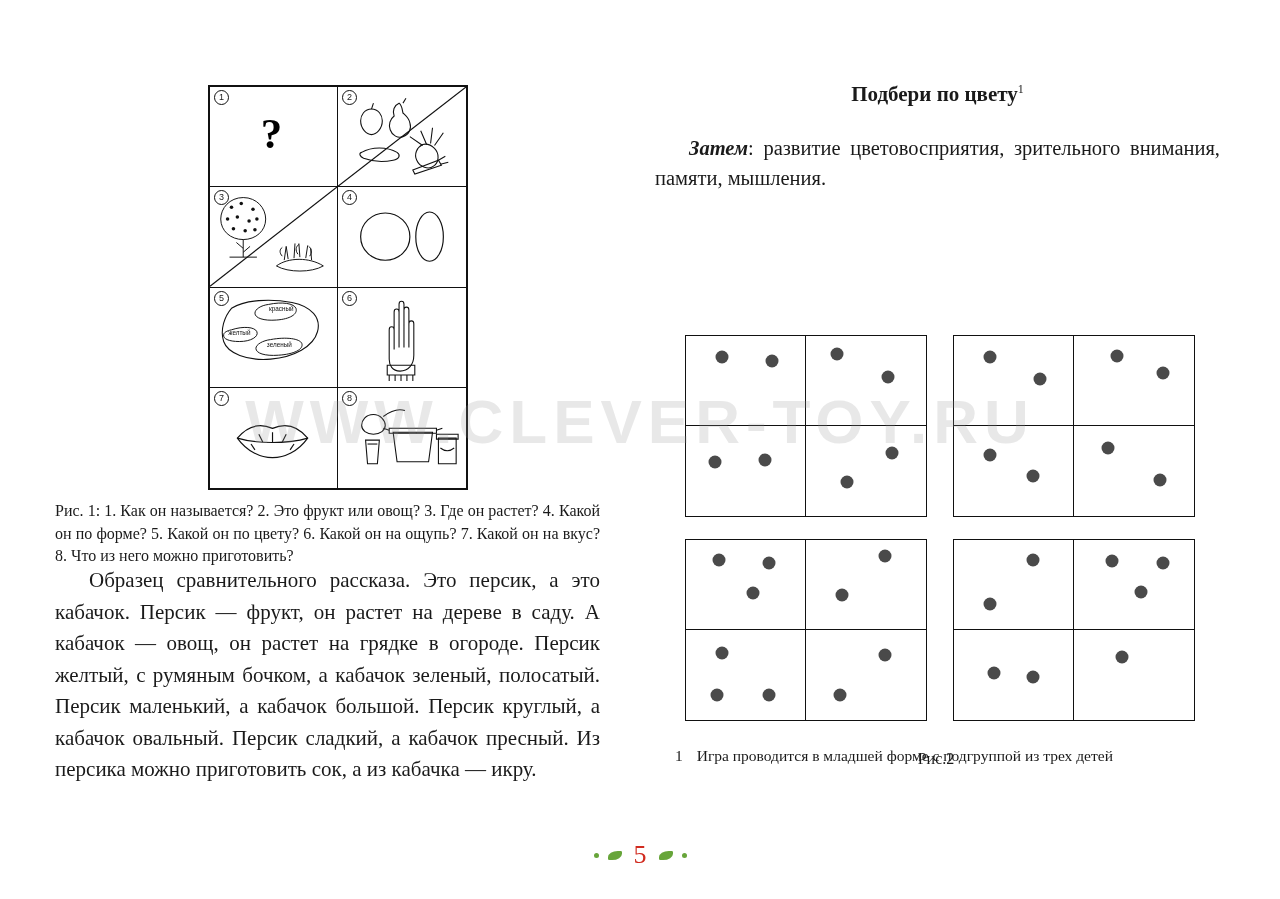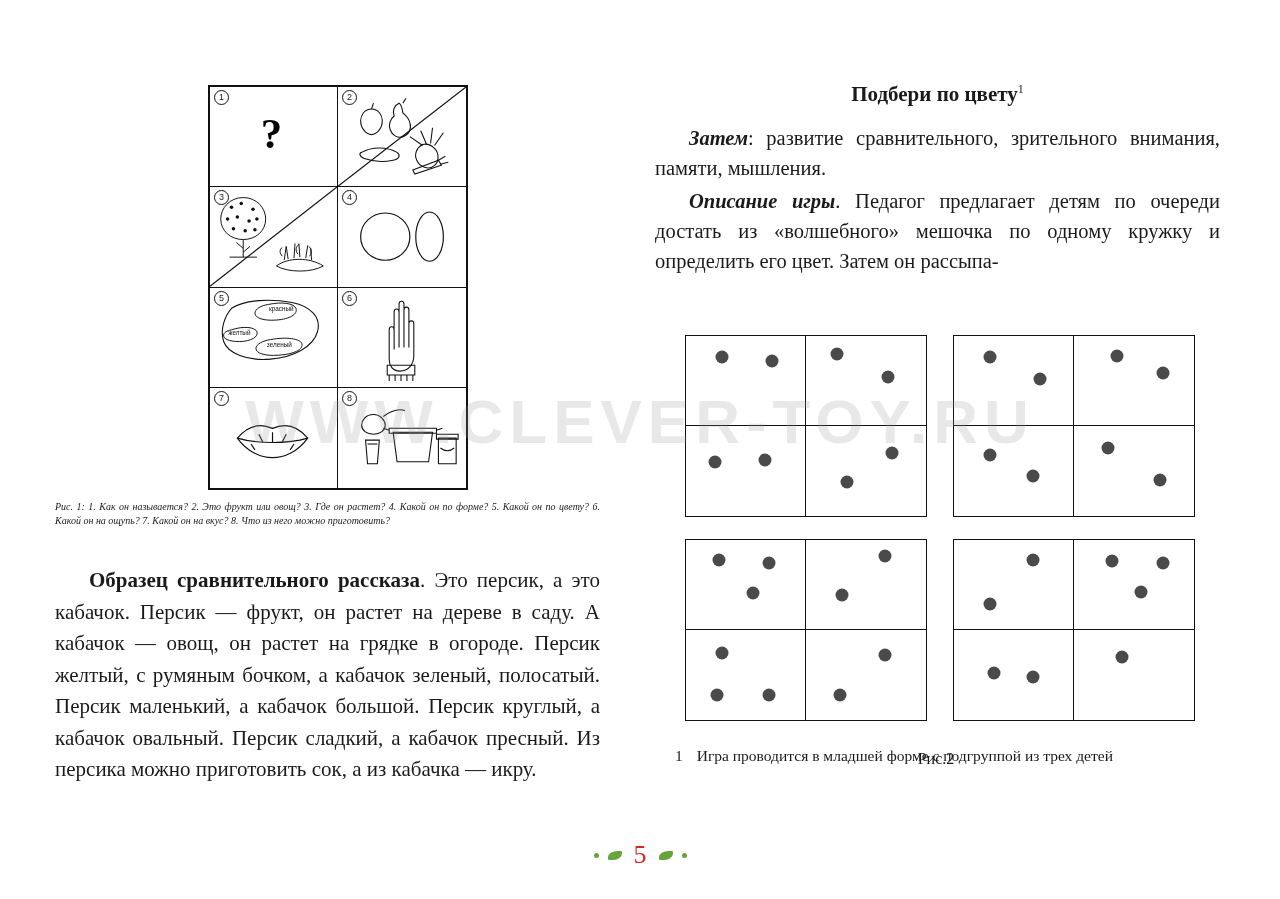--- a/index.html
+++ b/index.html
@@ -89,50 +89,49 @@
     left: 0; top: 0;
     width: 100%; height: 100%;
     z-index: 2;
   }
 
   #fig1-caption {
     position: absolute;
     left: 0;
     top: 440px;
     width: 545px;
-    font-style: italic;
-    font-size: 10px;
+    font-size: 16px;
     line-height: 1.42;
     text-align: justify;
   }
 
   #left-body {
     position: absolute;
     left: 0;
     top: 505px;
     width: 545px;
     font-size: 21px;
     line-height: 1.5;
     text-align: justify;
     text-indent: 34px;
   }
-  #left-body b { font-weight: bold; }
+  #left-body b { font-weight: normal; }
 
   
   #right-col {
     position: absolute;
     left: 655px;
     top: 60px;
     width: 565px;
   }
   #right-title {
     text-align: center;
     font-size: 21px;
     font-weight: bold;
-    margin: 22px 0 16px 0;
+    margin: 22px 0 26px 0;
   }
   #right-title sup { font-size: 12px; font-weight: normal; }
 
   .para {
     font-size: 20.5px;
     line-height: 1.48;
     text-align: justify;
     text-indent: 34px;
     margin: 0 0 2px 0;
   }
@@ -379,24 +378,21 @@
   <div id="left-body">
     <b>Образец сравнительного рассказа</b><span>. Это персик, а это кабачок. Персик — фрукт, он растет на дереве в саду. А кабачок — овощ, он растет на грядке в огороде. Персик желтый, с румяным бочком, а кабачок зеленый, полосатый. Персик маленький, а кабачок большой. Персик круглый, а кабачок овальный. Персик сладкий, а кабачок пресный. Из персика можно приготовить сок, а из кабачка — икру.</span>
   </div>
 </div>
 
 <div id="right-col">
 
   <h1 id="right-title"><span>Подбери по цвету</span><sup>1</sup></h1>
 
   <p class="para">
-    <span class="lead">Затем</span><span>: развитие сравнительного, зрительного внимания, памяти, мышления.</span>
-  </p>
-  <p class="para">
-    <span class="lead">Описание игры</span><span>. Педагог предлагает детям по очереди достать из «волшебного» мешочка по одному кружку и определить его цвет. Затем он рассыпа-</span>
+    <span class="lead">Затем</span><span>: развитие цветовосприятия, зрительного внимания, памяти, мышления.</span>
   </p>
 
   <div id="fig2">
     <div class="card-row">
 
       <div class="card">
         <div class="quad">
           <span class="dot" style="left:30%;top:24%"></span>
           <span class="dot" style="left:72%;top:28%"></span>
         </div>

